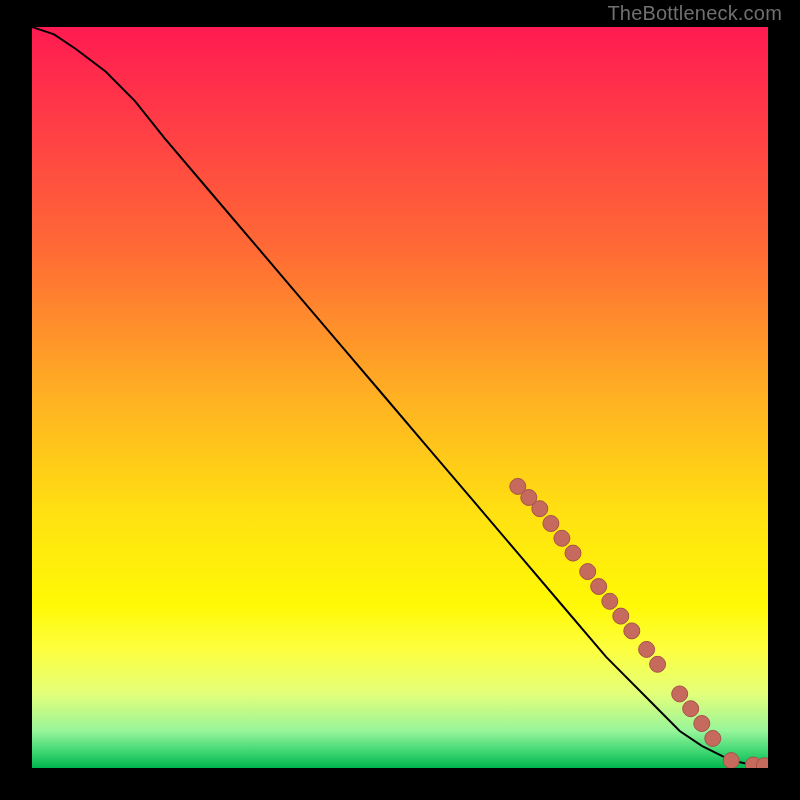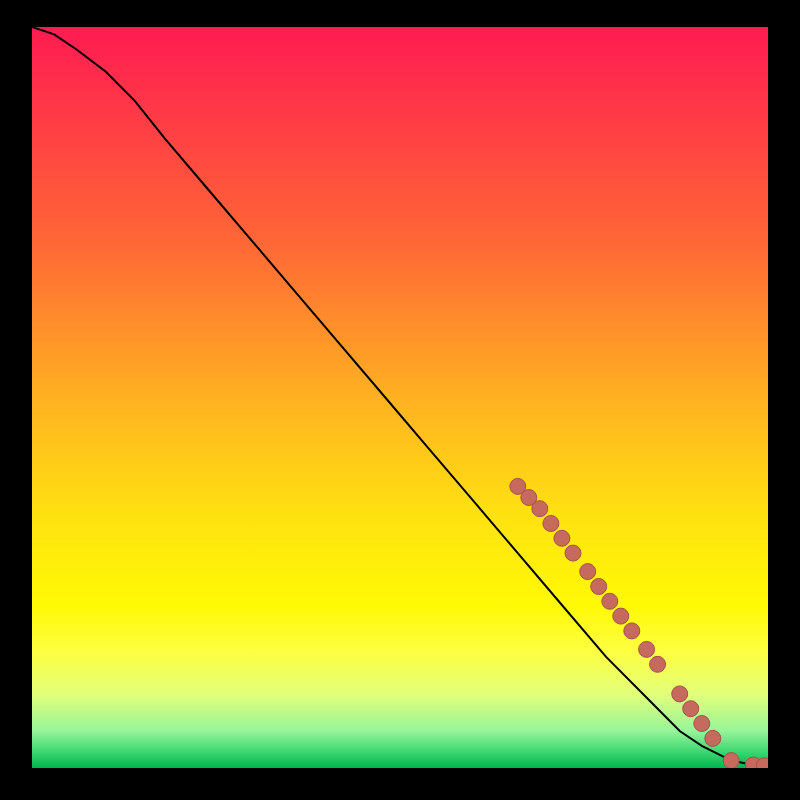--- a/index.html
+++ b/index.html
@@ -52,20 +52,21 @@
   }
   svg.overlay {
     position: absolute;
     inset: 0;
   }
 </style>
 </head>
 <body>
 
 <div class="frame">
+  <div class="attribution">TheBottleneck.com</div>
 
   <div class="plot">
     <div class="gradient"></div>
     <svg class="overlay" viewBox="0 0 736 741" preserveAspectRatio="none">
       <path id="curve-path" d="M0.0 0.0 L22.1 7.4 L44.2 22.2 L73.6 44.5 L103.0 74.1 L132.5 111.1 L176.6 163.0 L220.8 214.9 L265.0 266.8 L309.1 318.6 L353.3 370.5 L397.4 422.4 L441.6 474.2 L485.8 526.1 L529.9 578.0 L574.1 629.9 L618.2 674.3 L647.7 704.0 L669.8 718.8 L691.8 729.9 L706.6 735.1 L721.3 738.0 L736.0 738.8" fill="none" stroke="#000000" stroke-width="2"></path>
       <g id="markers">
           <circle cx="485.8" cy="459.4" r="8" fill="#c66a5e" stroke="#a5514a" stroke-width="1"></circle>
           <circle cx="496.8" cy="470.5" r="8" fill="#c66a5e" stroke="#a5514a" stroke-width="1"></circle>
           <circle cx="507.8" cy="481.7" r="8" fill="#c66a5e" stroke="#a5514a" stroke-width="1"></circle>
           <circle cx="518.9" cy="496.5" r="8" fill="#c66a5e" stroke="#a5514a" stroke-width="1"></circle>

